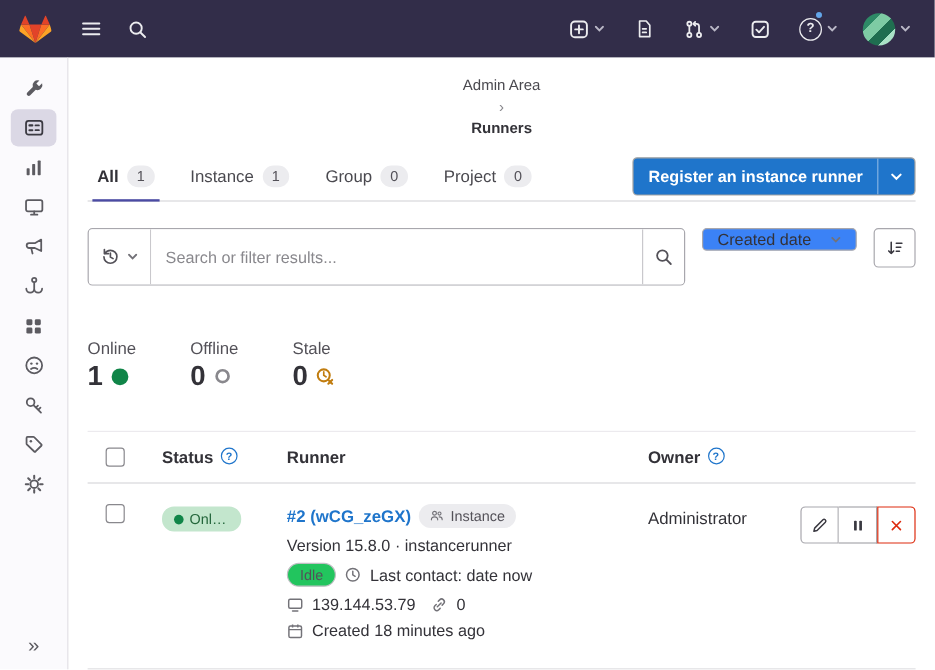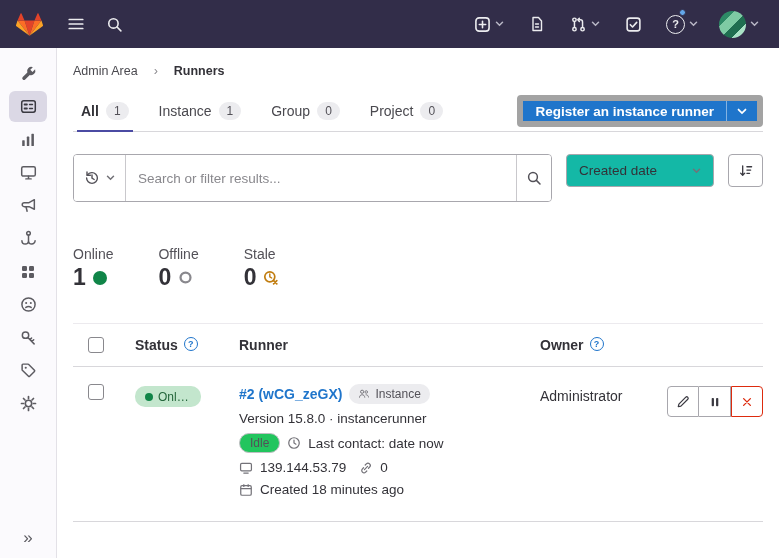--- a/index.html
+++ b/index.html
@@ -24,44 +24,44 @@
   
   .layout { display:flex; height:510px; }
   .sidebar { width:57px; background:#fbfafd; border-right:1px solid #e3e1e7; display:flex; flex-direction:column; align-items:center; padding-top:10px; gap:2px; position:relative; flex:none; }
   .side-item { width:38px; height:31px; border-radius:6px; display:flex; align-items:center; justify-content:center; color:#5c5b61; cursor:pointer; }
   .side-item.active { background:#dbd8e5; color:#3a3941; }
   .collapse-btn { position:absolute; bottom:10px; left:0; width:100%; display:flex; justify-content:center; color:#5c5b61; font-size:17px; cursor:pointer; }
 
   .main { flex:1; padding:0 16px; background:#fff; }
 
   
-  .breadcrumb { padding:16px 0 13px; font-size:12.5px; color:#4a494f; display:flex; align-items:center; gap:16px; }
+  .breadcrumb { padding:16px 0 13px; font-size:12.5px; color:#4a494f; display:flex; align-items:center; gap:4px;flex-direction:column; }
   .breadcrumb a { color:#4a494f; text-decoration:none; }
   .crumb-sep { color:#89888d; }
   .crumb-current { font-weight:bold; color:#333238; }
 
   
   .tabs-row { display:flex; align-items:center; border-bottom:1px solid #d8d7db; }
   .tabs { display:flex; }
   .tab { display:flex; align-items:center; gap:7px; padding:11px 8px; margin-right:14px; font-size:14px; color:#4a494f; cursor:pointer; position:relative; }
   .tab.active { font-weight:bold; color:#333238; }
   .tab.active::after { content:""; position:absolute; left:4px; right:4px; bottom:-1px; height:2px; background:#4b4ba3; }
   .count-badge { background:#ececef; color:#535158; border-radius:10px; font-size:12px; padding:1px 8px; line-height:16px; font-weight:normal; }
-  .register-btn { margin-left:auto; height:32px; background:#1f75cb; border:6px solid #a3a3a3; color:#fff; border-radius:4px; display:flex; align-items:stretch; font-size:13.5px; overflow:hidden; cursor:pointer; padding:0; }
+  .register-btn { margin-left:auto; height:32px; background:#1f75cb; border:1px solid #a3a3a3; color:#fff; border-radius:4px; display:flex; align-items:stretch; font-size:13.5px; overflow:hidden; cursor:pointer; padding:0; }
   .register-label { display:flex; align-items:center; padding:0 12px; font-weight:600; color:#fff; }
   .register-caret { display:flex; align-items:center; padding:0 10px; border-left:1px solid rgba(255,255,255,.45); color:#fff; }
 
   
   .filter-row { display:flex; gap:14px; margin-top:22px; }
   .search-group { flex:1; display:flex; border:1px solid #a8a7ad; border-radius:4px; height:48px; background:#fff; overflow:hidden; }
   .history-btn { display:flex; align-items:center; gap:6px; padding:0 10px; border-right:1px solid #c9c8cc; color:#535158; cursor:pointer; background:#fff; }
   .search-input { flex:1; border:none; outline:none; padding:0 12px; font-size:13.5px; color:#333238; font-family:inherit; background:#fff; }
   .search-input::placeholder { color:#89888d; }
   .search-submit { width:35px; display:flex; align-items:center; justify-content:center; border:none; border-left:1px solid #c9c8cc; background:#fff; color:#535158; cursor:pointer; }
-  .dropdown-btn { display:flex; align-items:center; gap:35px; border:1px solid #a8a7ad; border-radius:4px; background:#14b8a6; padding:0 12px; height:33px; font-size:13.5px; color:#333238; cursor:pointer; }
+  .dropdown-btn { display:flex; align-items:center; gap:16px; border:1px solid #a8a7ad; border-radius:4px; background:#3b82f6; padding:0 12px; height:19px; font-size:13.5px; color:#333238; cursor:pointer; }
   .sort-dir-btn { width:35px; height:33px; border:1px solid #a8a7ad; border-radius:4px; background:#fff; display:flex; align-items:center; justify-content:center; color:#3a3941; cursor:pointer; }
 
   
   .stats { display:flex; gap:45px; margin-top:44px; }
   .stat-label { font-size:14px; color:#535158; }
   .stat-value { margin-top:2px; font-size:23px; font-weight:bold; color:#333238; display:flex; align-items:center; gap:7px; }
   .dot-online { width:14px; height:14px; border-radius:50%; background:#108548; display:inline-block; }
 
   
   .table { margin-top:32px; }

